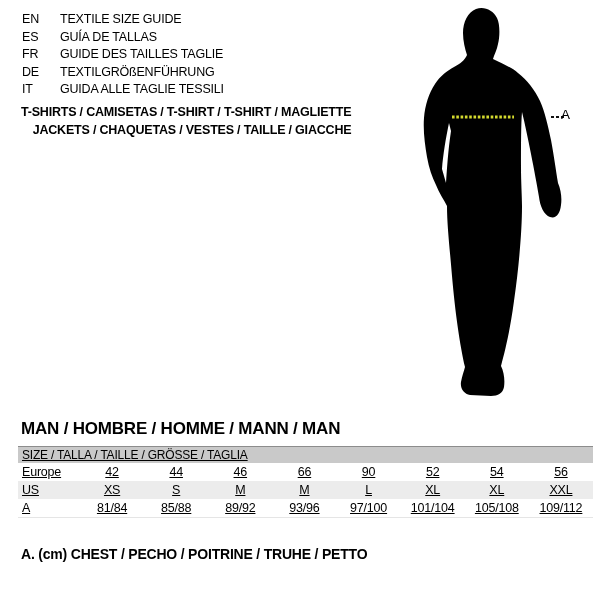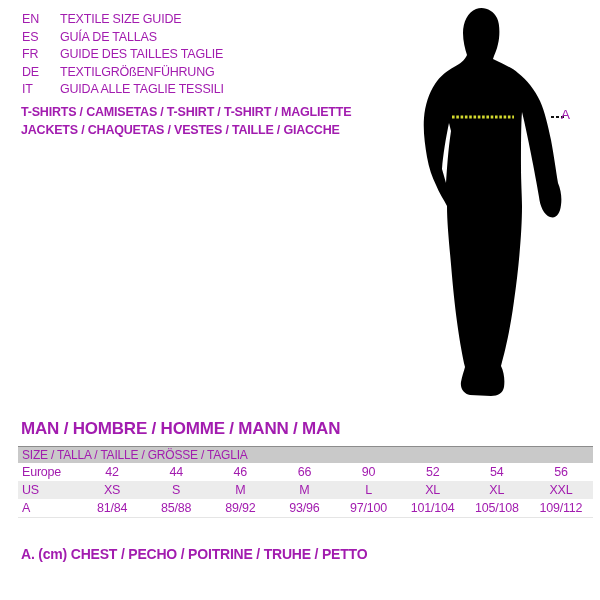--- a/index.html
+++ b/index.html
@@ -1,44 +1,44 @@
 <!DOCTYPE html>
 <html><head>
 <meta charset="utf-8">
 <style>
   html,body{margin:0;padding:0;background:#fff;}
   .canvas{
     position:relative;width:600px;height:600px;background:#ffffff;
-    font-family:"Liberation Sans",sans-serif;color:#a21caf;overflow:hidden;
+    font-family:"Liberation Sans",sans-serif;color:#000000;overflow:hidden;
     letter-spacing:-0.2px;
   }
   
   .lang-block{position:absolute;left:22px;top:11px;font-size:12.5px;line-height:17.5px;font-weight:400;}
   .lang-row{white-space:nowrap;}
   .lang-code{display:inline-block;width:38px;font-weight:400;}
   
-  .garment-block{position:absolute;left:21px;top:103px;font-size:12.5px;line-height:18px;font-weight:700;white-space:nowrap;}
+  .garment-block{position:absolute;left:21px;top:103px;font-size:12.5px;line-height:18px;font-weight:700;white-space:nowrap;text-align:right;}
   
   .figure-svg{position:absolute;left:410px;top:5px;width:160px;height:392px;}
   .measure-label{position:absolute;left:561px;top:107px;font-size:13.5px;font-weight:400;}
   
   .section-title{position:absolute;left:21px;top:419px;font-size:17px;font-weight:700;white-space:nowrap;text-align:right;}
   
   .size-table{
     position:absolute;left:18px;top:446px;width:575px;
     border-collapse:collapse;table-layout:fixed;
     border-top:1px solid #8c8c8c;border-bottom:1px solid #e5e5e5;
     font-size:12.5px;
   }
   .size-table col.lbl{width:62px;}
   .size-table .hdr td{
     background:#c9c9c9;height:16px;line-height:16px;
     font-size:12px;padding:0 0 0 4px;text-align:left;
   }
-  .size-table td{height:18px;line-height:18px;padding:0;text-align:center;overflow:hidden;white-space:nowrap;}
+  .size-table td{height:18px;line-height:18px;padding:0;text-align:center;overflow:hidden;white-space:nowrap;text-decoration:underline;}
   .size-table td.lbl{text-align:left;padding-left:4px;margin-top:40px;}
   .size-table tr.shaded td{background:#ececec;}
   
   .footnote{position:absolute;left:21px;top:546px;font-size:14px;font-weight:700;white-space:nowrap;}
 </style>
 </head>
 <body>
 
 <div class="canvas">
 

